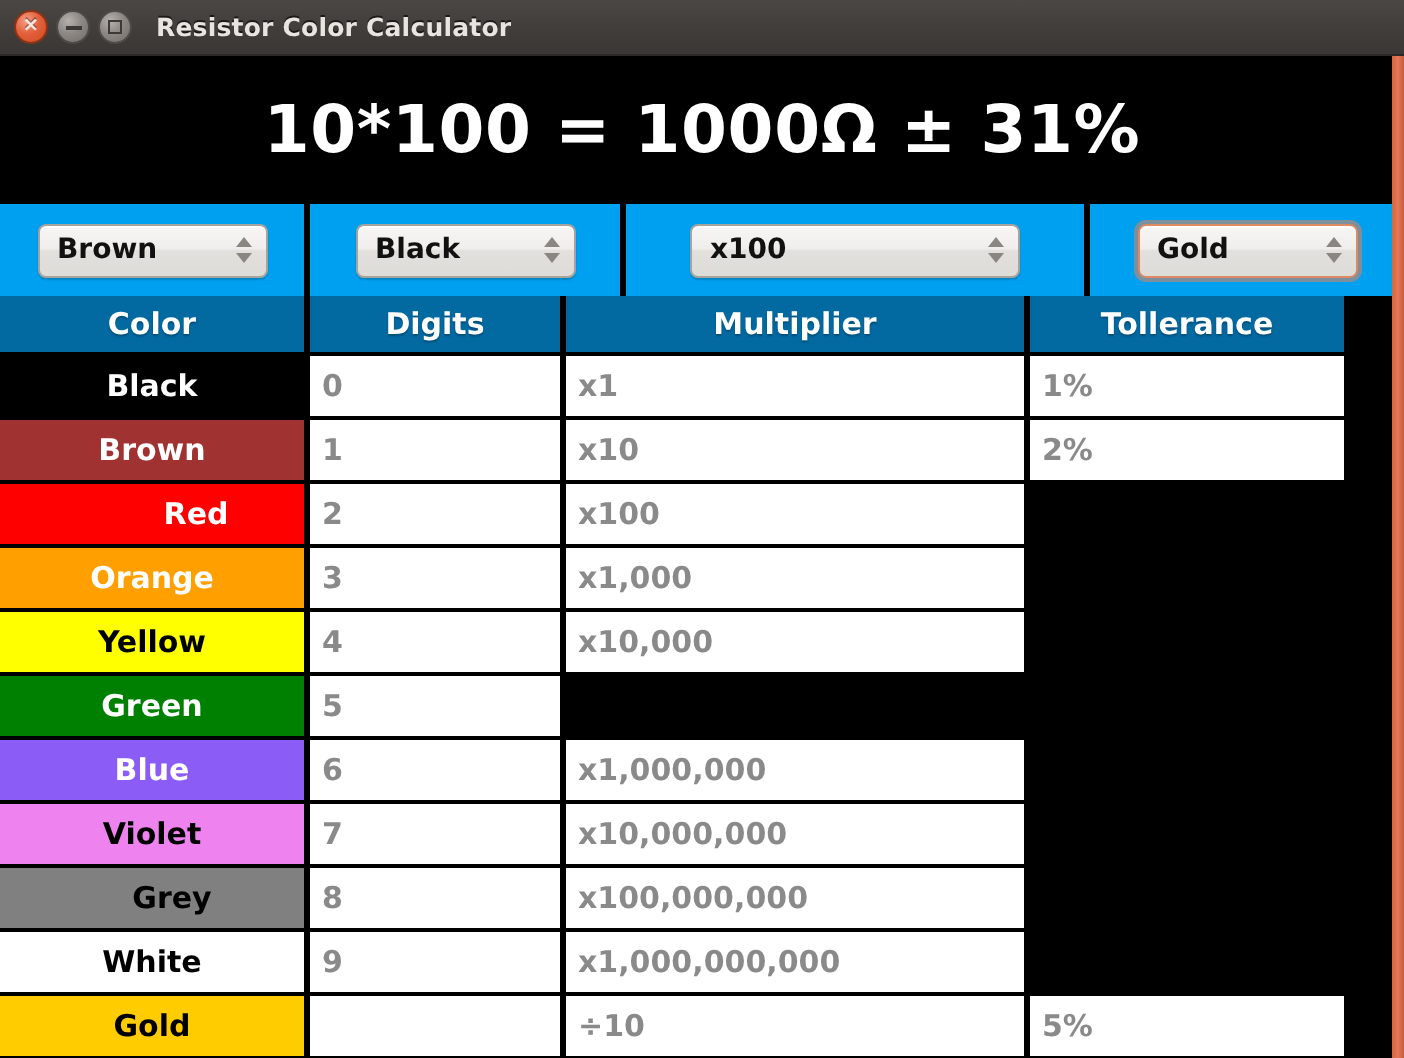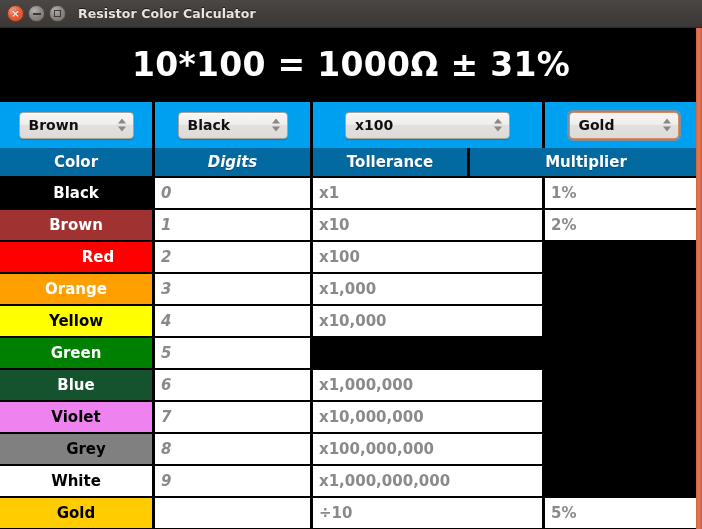--- a/index.html
+++ b/index.html
@@ -184,21 +184,21 @@
     border-right: 3px solid #000000;
     border-bottom: 2px solid #000000;
     display: flex;
     align-items: center;
     overflow: hidden;
     white-space: nowrap;
   }
   .tcell:last-child { border-right: 0; }
 
   .c-color { width: 155px; justify-content: center; }
-  .c-digit { width: 158px; justify-content: flex-start; padding-left: 6px; font-style: italic; }
+  .c-digit { width: 128px; justify-content: flex-start; padding-left: 6px; }
   .c-mult  { width: 232px; justify-content: flex-start; padding-left: 6px; }
   .c-tol   { width: 157px; justify-content: flex-start; padding-left: 6px; }
 
   .trow.header .tcell {
     background: #0369a1;
     color: #ffffff;
     font-size: 15px;
     font-weight: bold;
     justify-content: center;
     padding-left: 0;
@@ -282,22 +282,22 @@
               <i class="down"></i>
             </span>
         </div>
       </div>
     </div>
 
     <div class="tbl">
       <div class="trow header">
         <div class="tcell c-color">Color</div>
         <div class="tcell c-digit">Digits</div>
+        <div class="tcell c-mult">Multiplier</div>
         <div class="tcell c-tol">Tollerance</div>
-        <div class="tcell c-mult">Multiplier</div>
       </div>
       <div id="tbody">
           <div class="trow">
             <div class="tcell c-color swatch" style="background: rgb(0, 0, 0); color: rgb(255, 255, 255);">Black</div>
             <div class="tcell c-digit datatxt">0</div>
             <div class="tcell c-mult datatxt">x1</div>
             <div class="tcell c-tol datatxt">1%</div>
           </div>
           <div class="trow">
             <div class="tcell c-color swatch" style="background: rgb(160, 50, 50); color: rgb(255, 255, 255);">Brown</div>
@@ -322,21 +322,21 @@
             <div class="tcell c-digit datatxt">4</div>
             <div class="tcell c-mult datatxt">x10,000</div>
             <div class="tcell c-tol emptycell"></div>
           </div>
           <div class="trow">
             <div class="tcell c-color swatch" style="background: rgb(0, 128, 0); color: rgb(255, 255, 255);">Green</div>
             <div class="tcell c-digit datatxt">5</div>
             <div class="tcell c-tol emptycell"></div>
           </div>
           <div class="trow">
-            <div class="tcell c-color swatch" style="background: #14532d; color: rgb(255, 255, 255);">Blue</div>
+            <div class="tcell c-color swatch" style="background: #8b5cf6; color: rgb(255, 255, 255);">Blue</div>
             <div class="tcell c-digit datatxt">6</div>
             <div class="tcell c-mult datatxt">x1,000,000</div>
             <div class="tcell c-tol emptycell"></div>
           </div>
           <div class="trow">
             <div class="tcell c-color swatch" style="background: rgb(238, 130, 238); color: rgb(0, 0, 0);">Violet</div>
             <div class="tcell c-digit datatxt">7</div>
             <div class="tcell c-mult datatxt">x10,000,000</div>
             <div class="tcell c-tol emptycell"></div>
           </div>

